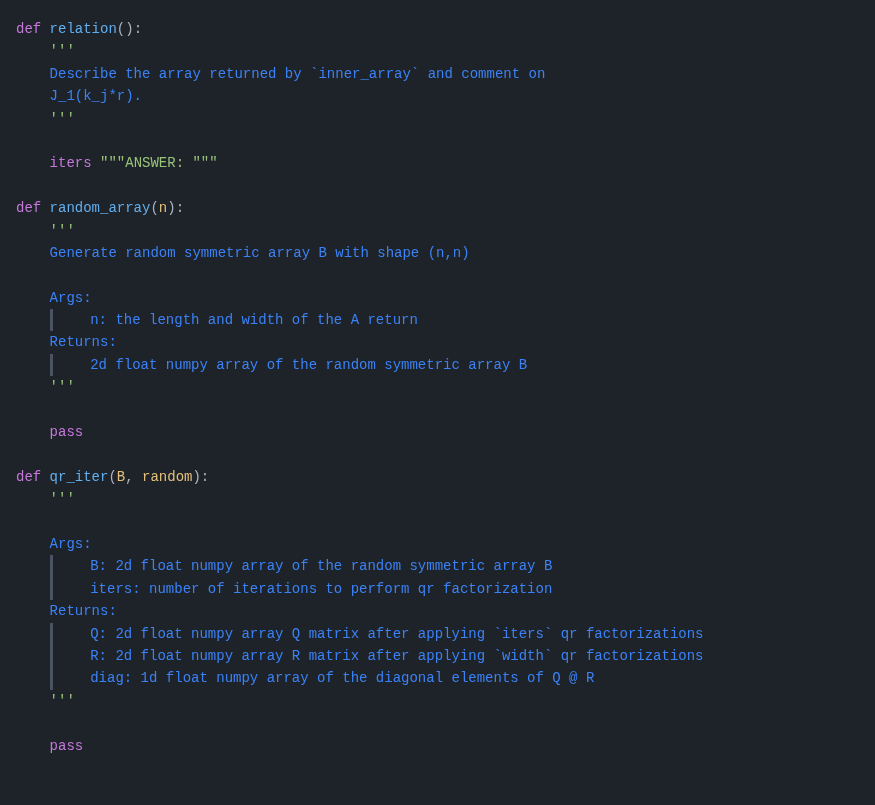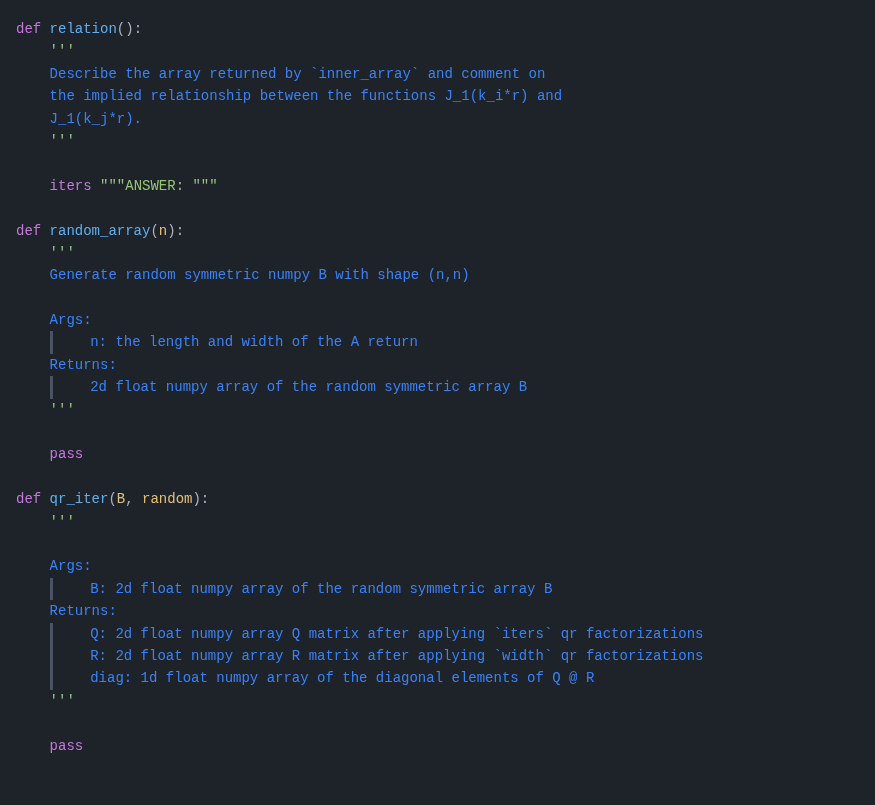--- a/index.html
+++ b/index.html
@@ -47,23 +47,20 @@
   </div>
 
   <div class="line">
     <span class="line-content"><span class="doc-delim">    '''</span></span>
   </div>
 
   <div class="line">
     <span class="line-content comment-text">    Describe the array returned by `inner_array` and comment on</span>
   </div>
 
-  <div class="line">
-    <span class="line-content comment-text">    the implied relationship between the functions J_1(k_i*r) and</span>
-  </div>
 
   <div class="line">
     <span class="line-content comment-text">    J_1(k_j*r).</span>
   </div>
 
   <div class="line">
     <span class="line-content"><span class="doc-delim">    '''</span></span>
   </div>
 
   <div class="line">
@@ -80,21 +77,21 @@
 
   <div class="line">
     <span class="line-content"><span class="kw">def </span><span class="fn">random_array</span><span class="paren">(</span><span class="param">n</span><span class="paren">):</span></span>
   </div>
 
   <div class="line">
     <span class="line-content"><span class="doc-delim">    '''</span></span>
   </div>
 
   <div class="line">
-    <span class="line-content comment-text">    Generate random symmetric numpy B with shape (n,n)</span>
+    <span class="line-content comment-text">    Generate random symmetric array B with shape (n,n)</span>
   </div>
 
   <div class="line">
     <span class="line-content"> </span>
   </div>
 
   <div class="line">
     <span class="line-content comment-text">    Args:</span>
   </div>
 
@@ -139,20 +136,23 @@
   </div>
 
   <div class="line">
     <span class="line-content comment-text">    Args:</span>
   </div>
 
   <div class="line">
     <span class="line-content">    <span style="display:inline-block;width:3px;background:#4b5263;margin-right:4px;">&nbsp;</span><span class="comment-text">    B: 2d float numpy array of the random symmetric array B</span></span>
   </div>
 
+  <div class="line">
+    <span class="line-content">    <span style="display:inline-block;width:3px;background:#4b5263;margin-right:4px;">&nbsp;</span><span class="comment-text">    iters: number of iterations to perform qr factorization</span></span>
+  </div>
 
   <div class="line">
     <span class="line-content comment-text">    Returns:</span>
   </div>
 
   <div class="line">
     <span class="line-content">    <span style="display:inline-block;width:3px;background:#4b5263;margin-right:4px;">&nbsp;</span><span class="comment-text">    Q: 2d float numpy array Q matrix after applying `iters` qr factorizations</span></span>
   </div>
 
   <div class="line">

